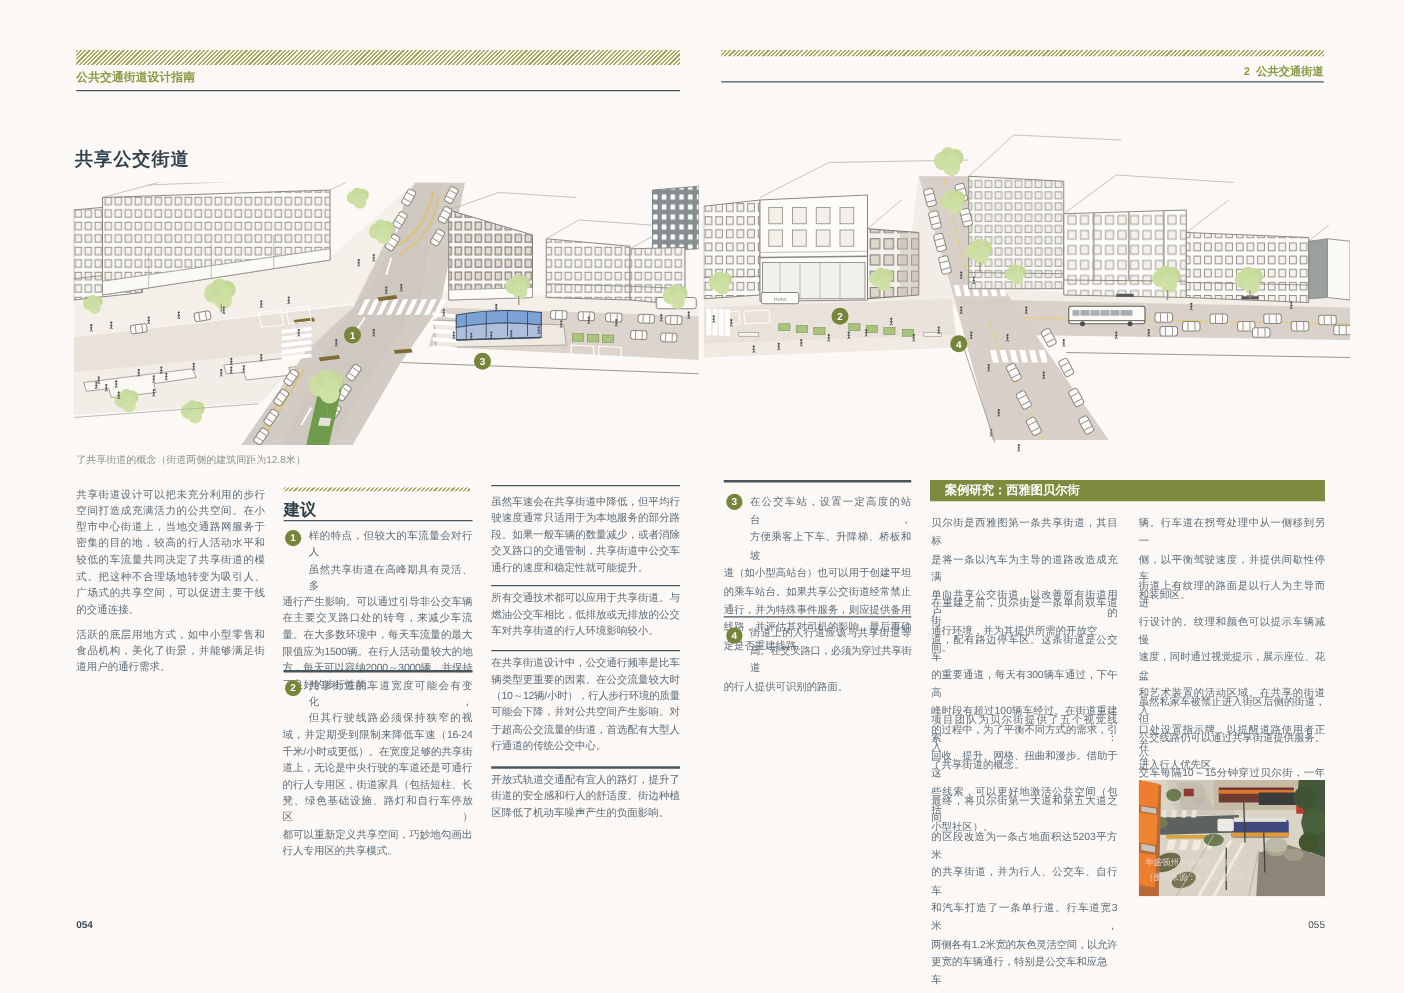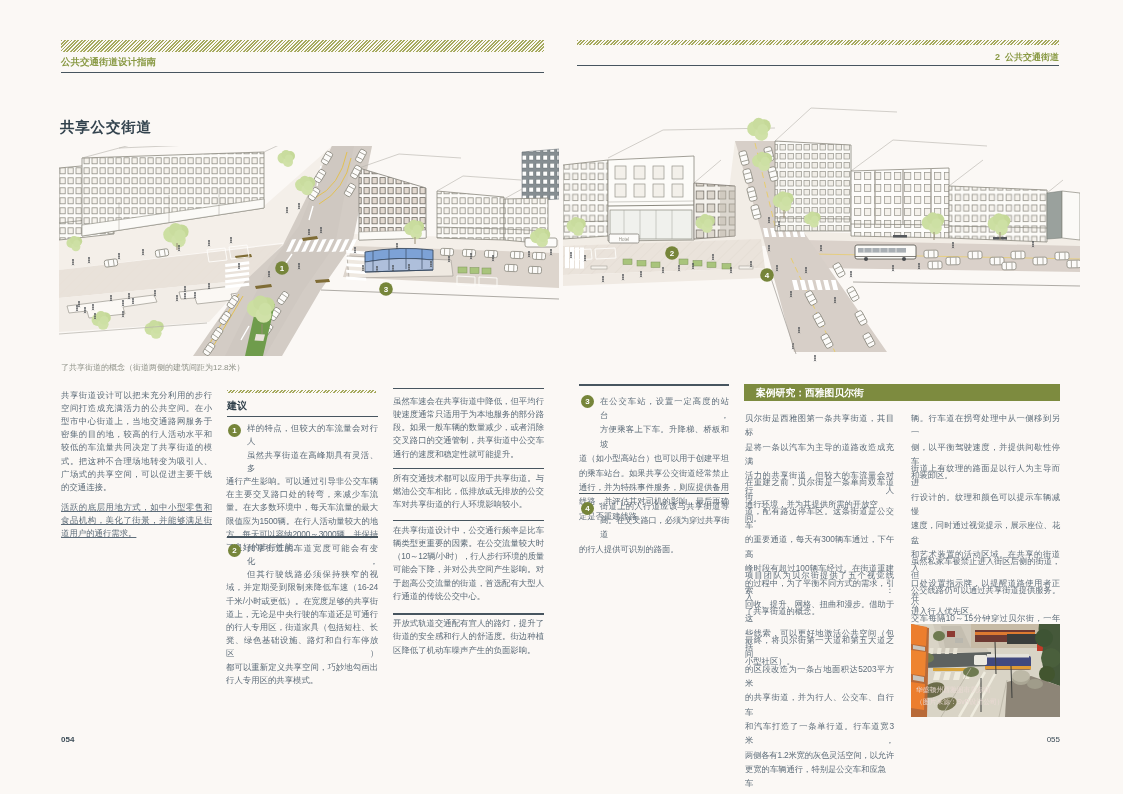--- a/index.html
+++ b/index.html
@@ -315,29 +315,29 @@
     <div class="j">共享街道设计可以把未充分利用的步行</div>
     <div class="j">空间打造成充满活力的公共空间。在小</div>
     <div class="j">型市中心街道上，当地交通路网服务于</div>
     <div class="j">密集的目的地，较高的行人活动水平和</div>
     <div class="j">较低的车流量共同决定了共享街道的模</div>
     <div class="j">式。把这种不合理场地转变为吸引人、</div>
     <div class="j">广场式的共享空间，可以促进主要干线</div>
     <div class="last">的交通连接。</div>
   </div>
 
-<div class="abs bt" style="left:61px;top:500.9px;width:151px;text-decoration:underline;">
+<div class="abs bt" style="left:61px;top:500.9px;width:151px;">
     <div class="j">活跃的底层用地方式，如中小型零售和</div>
     <div class="j">食品机构，美化了街景，并能够满足街</div>
     <div class="last">道用户的通行需求。</div>
   </div>
 
 <div class="abs hatch" style="left:227px;top:389.5px;width:149px;height:3.5px;"></div>
 
-<div class="abs" style="left:227px;top:398.5px;font-size:10px;font-weight:bold;color:#2e3e49;">建议</div>
+<div class="abs" style="left:227px;top:398.5px;font-size:13px;font-weight:bold;color:#2e3e49;">建议</div>
 
 <div class="abs rule" style="left:227px;top:415.6px;width:151px;"></div>
 
 <div class="abs bt" style="left:226px;top:422.1px;width:152px;">
     <div class="j" style="padding-left:21px;">样的特点，但较大的车流量会对行人</div>
     <div class="j" style="padding-left:21px;">虽然共享街道在高峰期具有灵活、多</div>
     <div class="j">通行产生影响。可以通过引导非公交车辆</div>
     <div class="j">在主要交叉路口处的转弯，来减少车流</div>
     <div class="j">量。在大多数环境中，每天车流量的最大</div>
     <div class="j"><span class="t1">限值应为1500辆。在行人活动量较大的地</span></div>
@@ -685,21 +685,21 @@
     <div class="j" style="padding-left:21px;"><span class="t3">高。在交叉路口，必须为穿过共享街道</span></div>
     <div class="last">的行人提供可识别的路面。</div>
   </div>
 <div class="circ" style="left:581px;top:501.5px;">4</div>
 
 <div class="abs" style="left:744px;top:383.5px;width:316px;height:17px;background:#7d8b3f;color:#fff;font-size:9.8px;font-weight:bold;line-height:17px;padding-left:12px;box-sizing:border-box;">案例研究：西雅图贝尔街</div>
 
 <div class="abs rt" style="left:745px;top:410.9px;width:149px;">
     <div class="j">贝尔街是西雅图第一条共享街道，其目标</div>
     <div class="j">是将一条以汽车为主导的道路改造成充满</div>
-    <div class="j">活力的共享街道，但较大的车流量会对行人</div>
+    <div class="j">单向共享公交街道，以改善所有街道用户的</div>
     <div class="last">通行环境，并为其提供所需的开放空间。</div>
   </div>
 
 <div class="abs rt" style="left:745px;top:475.1px;width:149px;">
     <div class="j">在重建之前，贝尔街是一条单向双车道街</div>
     <div class="j">道，配有路边停车区。这条街道是公交车</div>
     <div class="j"><span class="t1">的重要通道，每天有300辆车通过，下午高</span></div>
     <div class="j">峰时段有超过100辆车经过。在街道重建</div>
     <div class="j"><span class="t1">的过程中，为了平衡不同方式的需求，引入</span></div>
     <div class="last">了共享街道的概念。</div>

